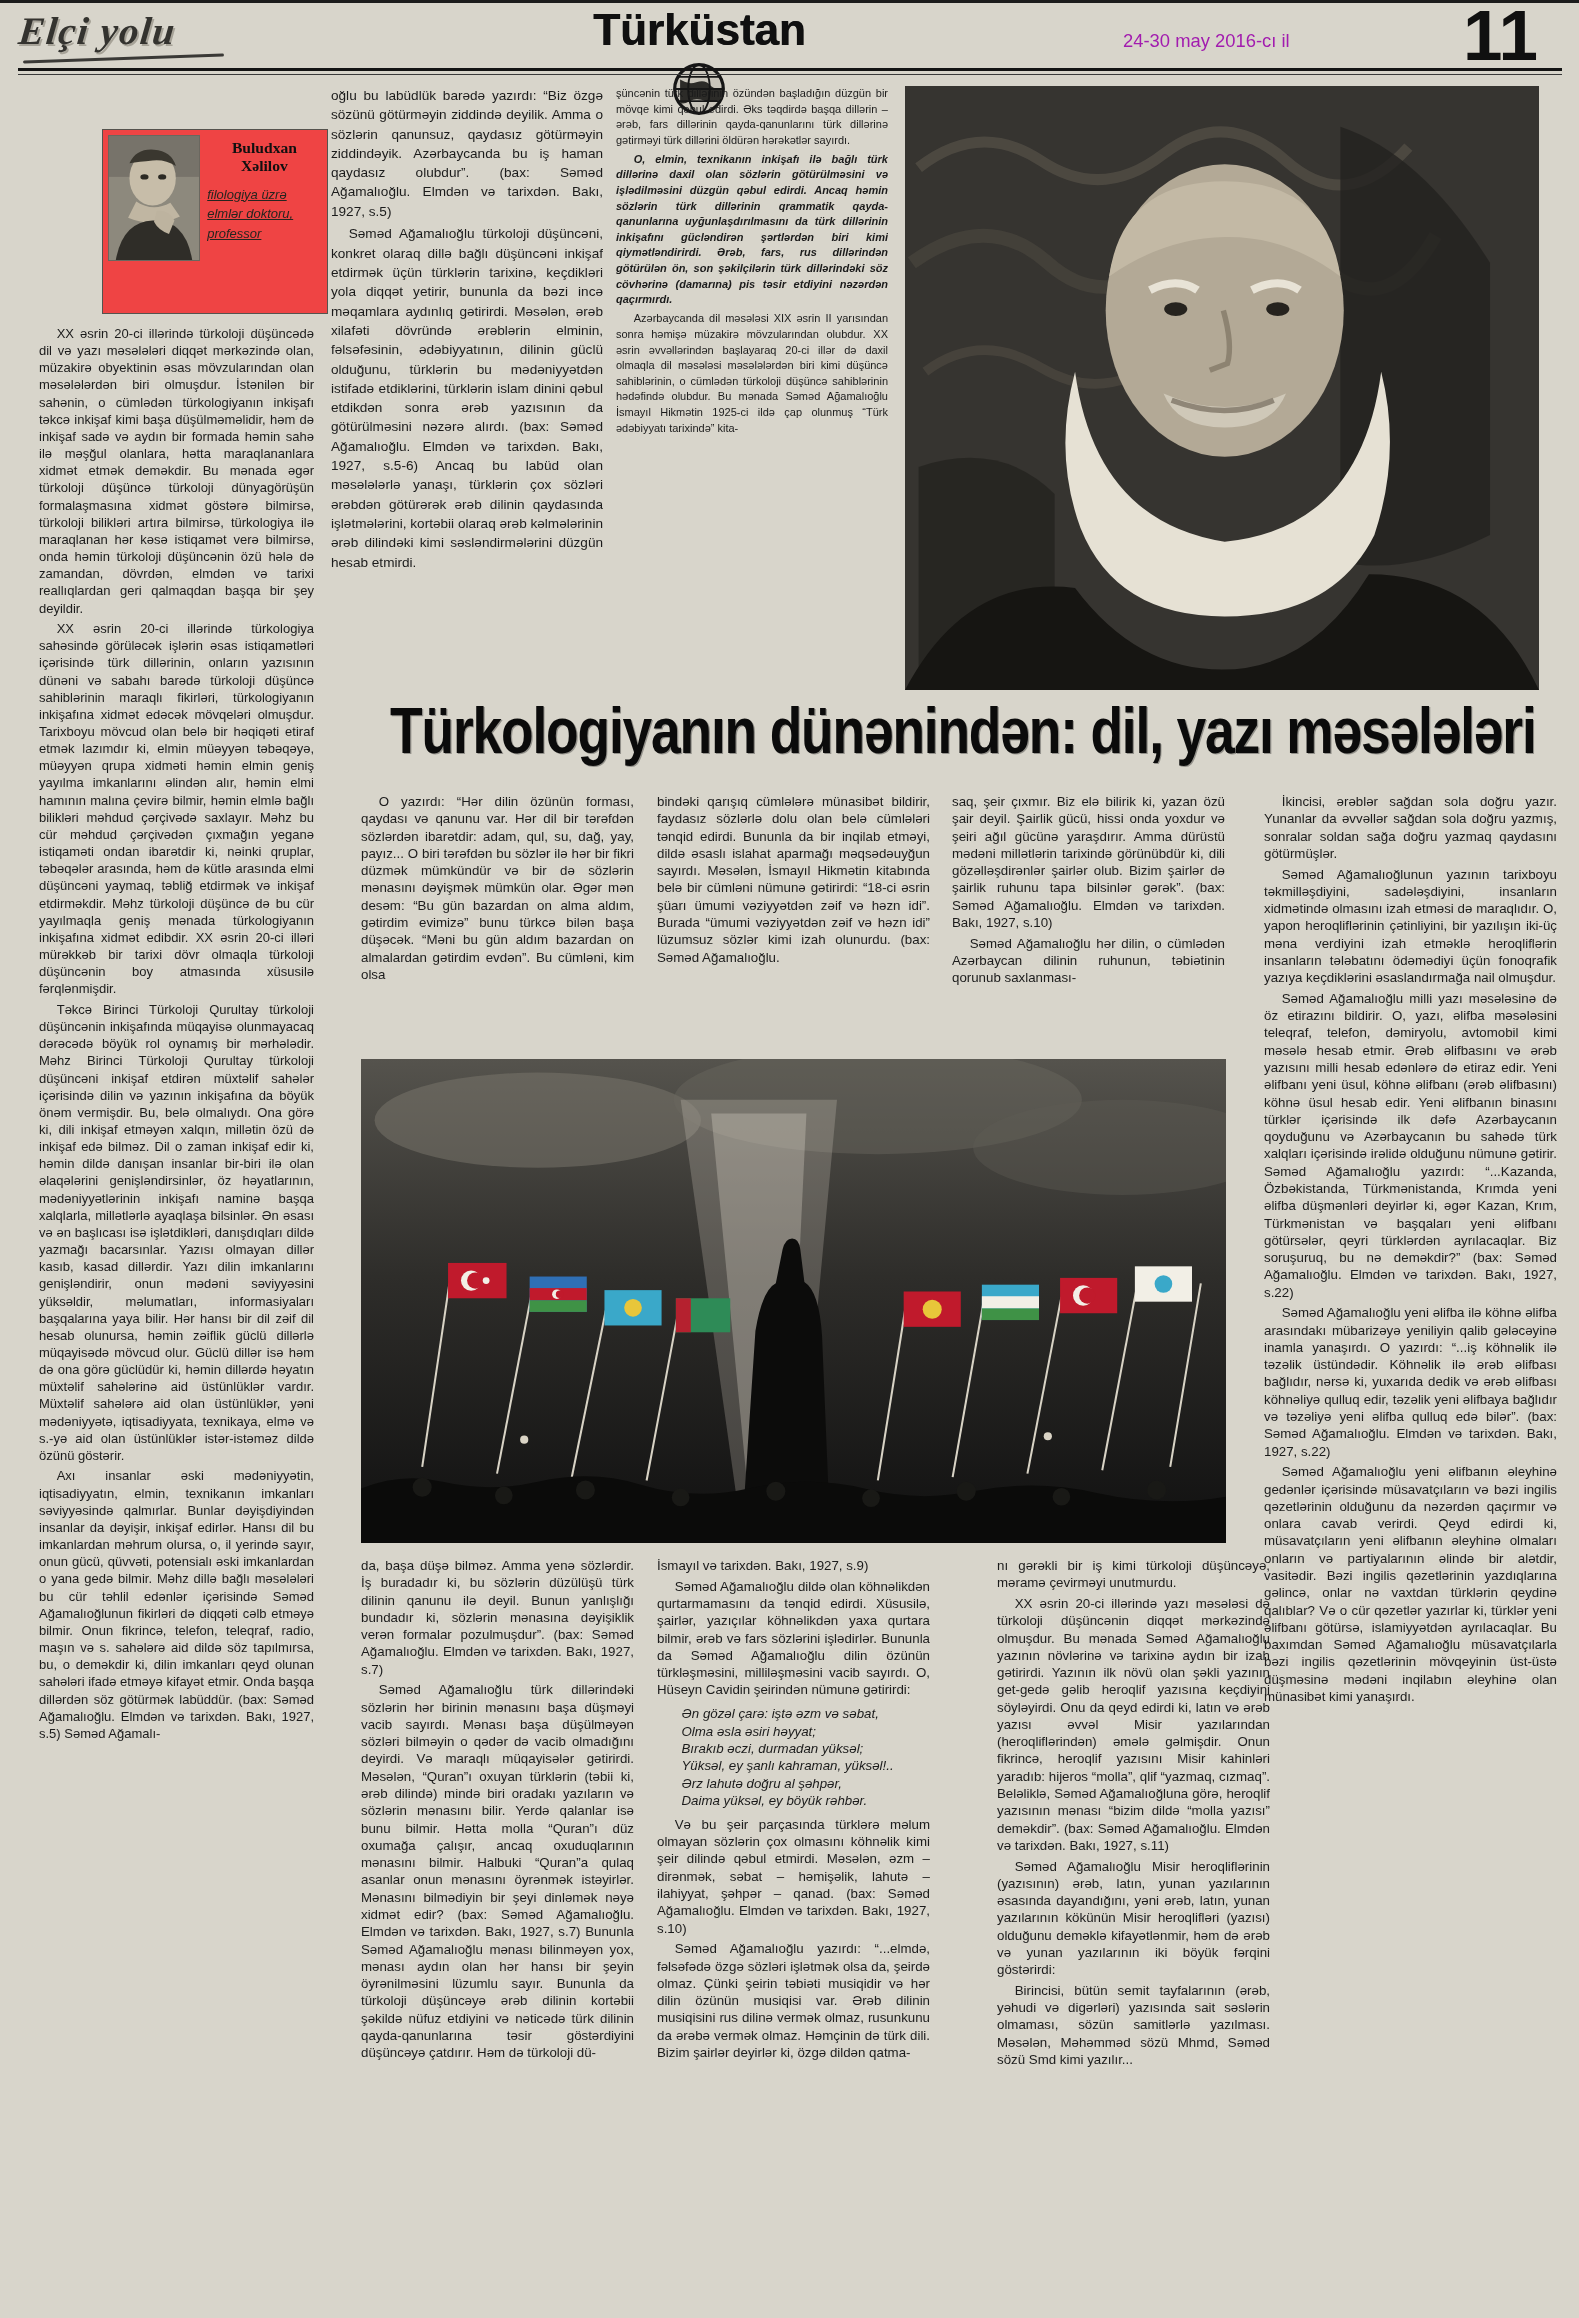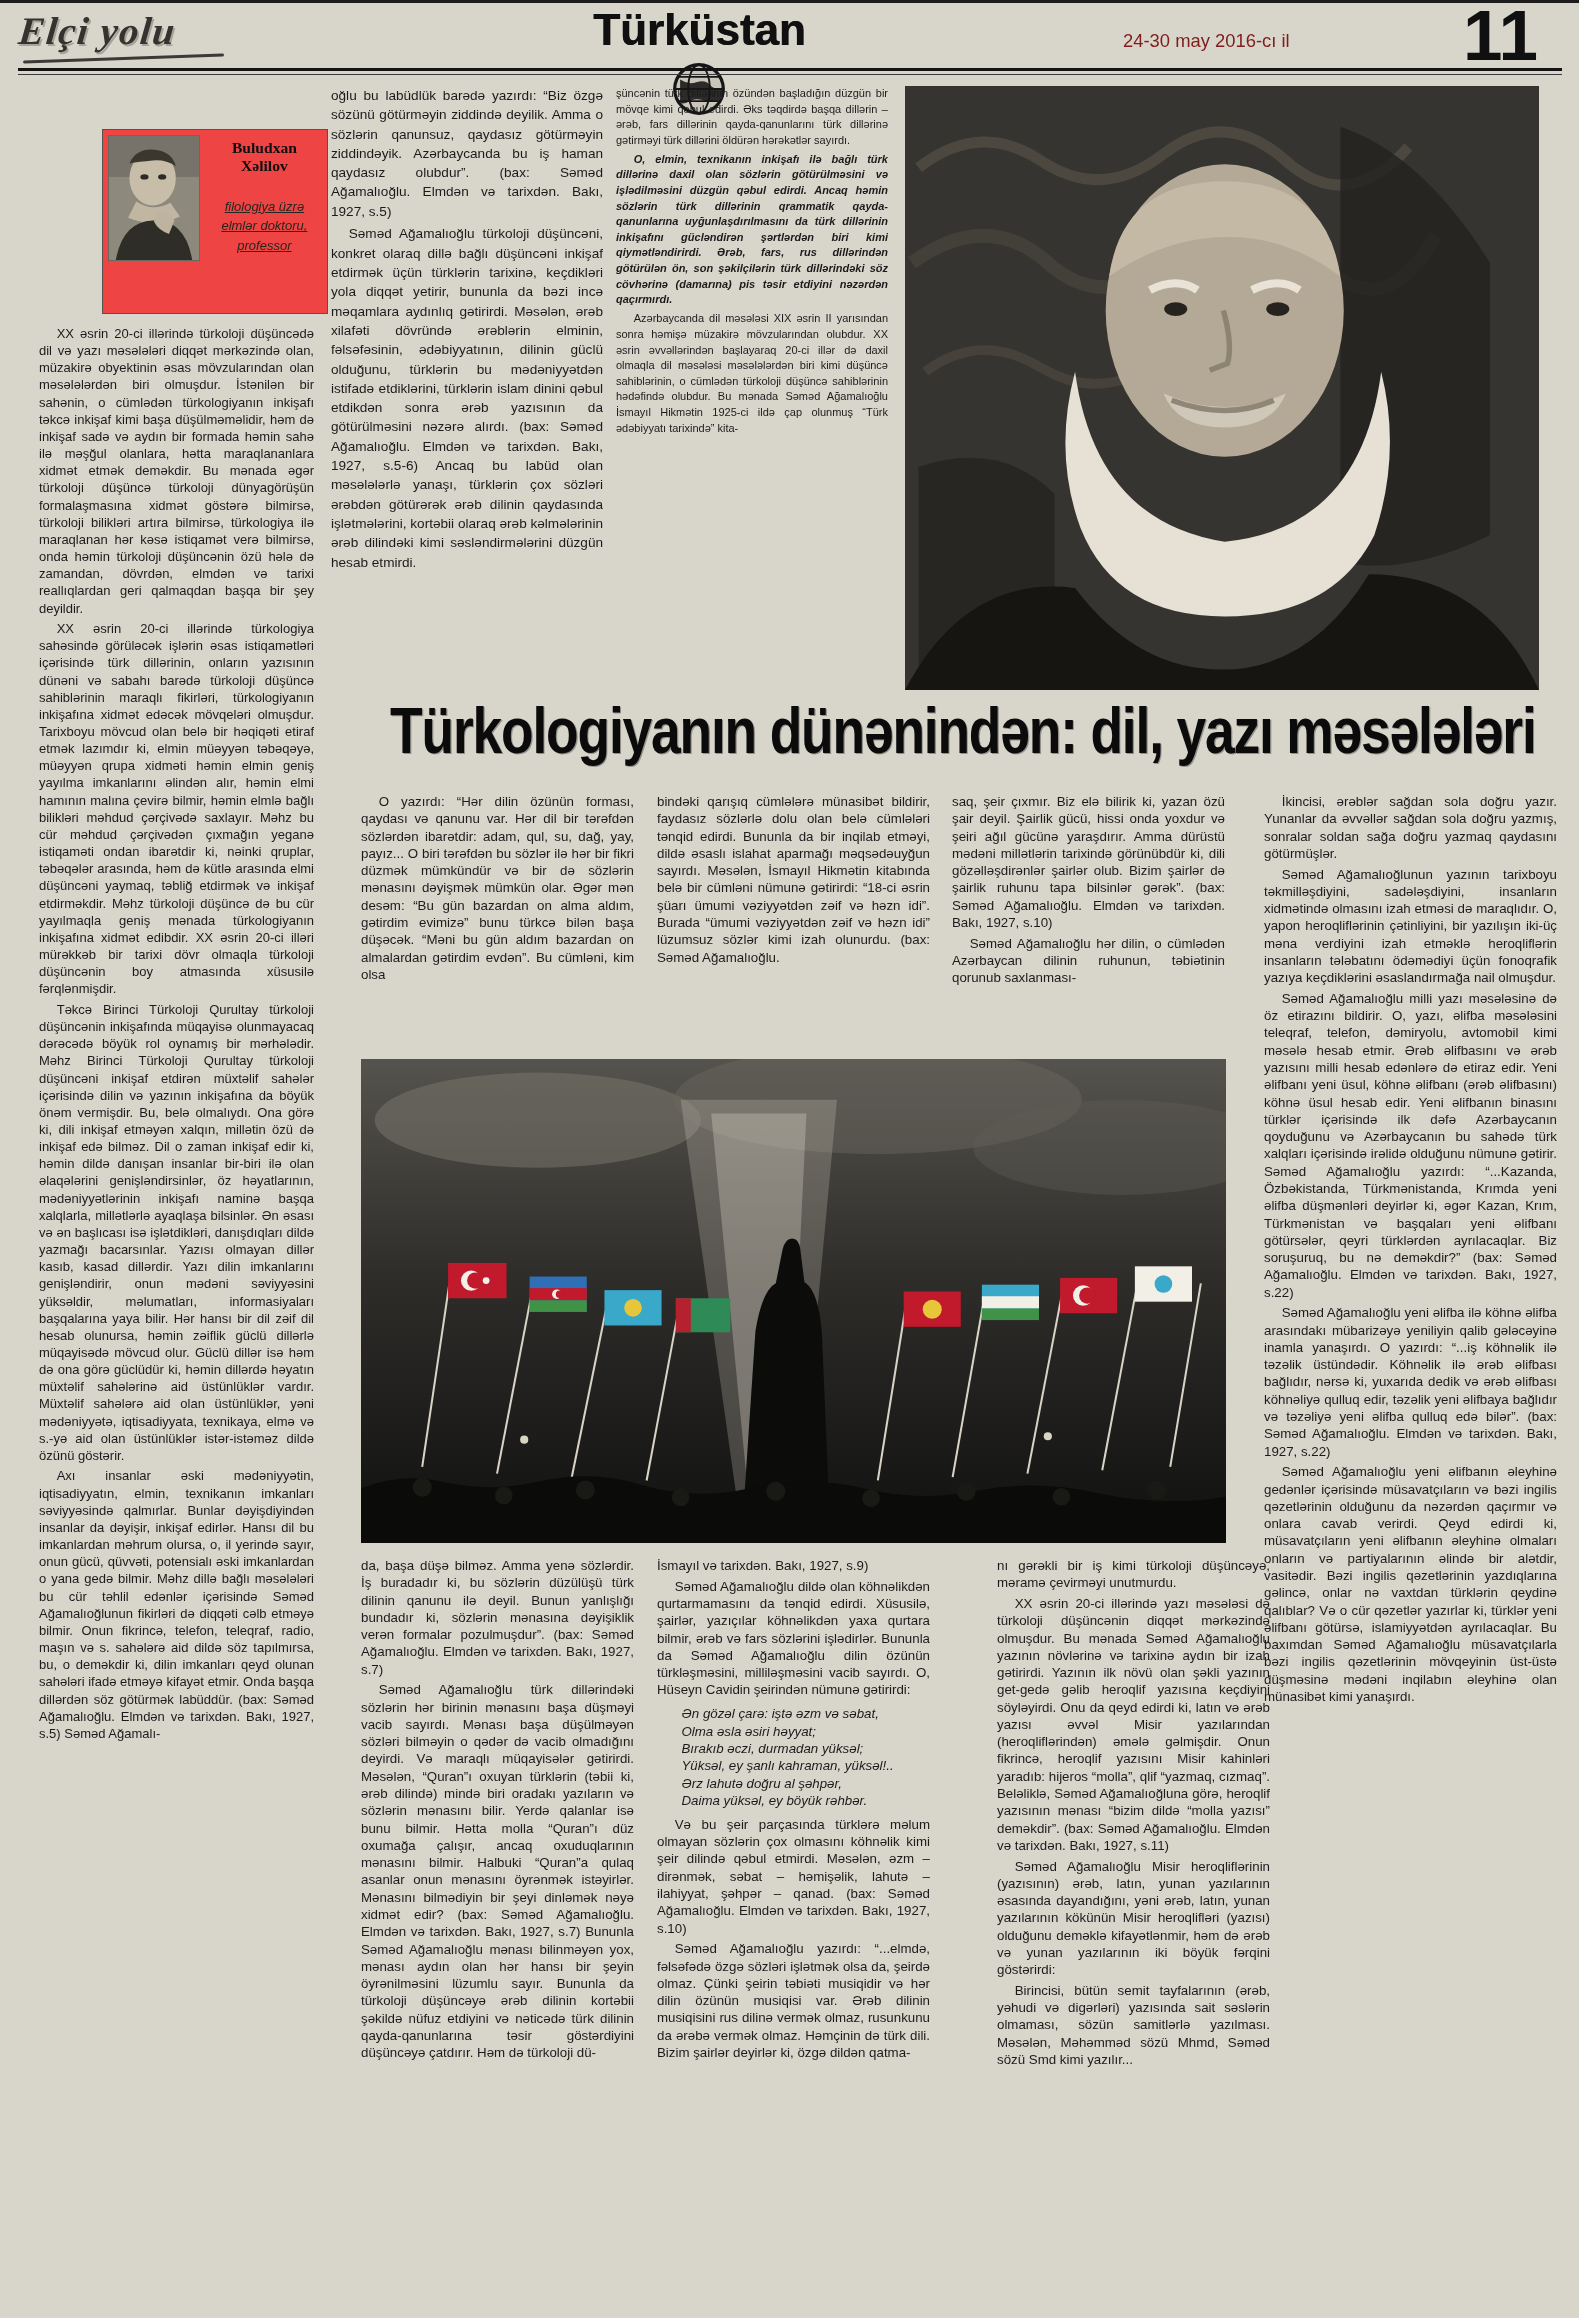--- a/index.html
+++ b/index.html
@@ -10,34 +10,34 @@
   
   .elci{position:absolute;left:19px;top:8.2px;font-family:"Liberation Serif",serif;
         font-style:italic;font-weight:bold;font-size:39px;color:#34332f;
         text-shadow:2px 2px 0 #a7a398;letter-spacing:1.4px;transform:skewX(-6deg);}
   .elci-underline{position:absolute;left:23px;top:57px;width:201px;height:3.4px;background:#3a3936;
         transform:rotate(-2deg);border-radius:2px;}
   .masthead-center{position:absolute;left:593px;top:5.4px;display:flex;align-items:center;gap:6.8px;flex-direction:column;}
   .masthead-title{font-size:44px;font-weight:bold;color:#101010;letter-spacing:0;
         text-shadow:0.7px 0 0 #101010;}
   .globe{width:54px;height:54px;}
-  .issue-date{position:absolute;left:1123px;top:30px;font-size:18.4px;color:#7f1d1d;}
+  .issue-date{position:absolute;left:1123px;top:30px;font-size:18.4px;color:#a21caf;}
   .page-number{position:absolute;left:1463px;top:-5.4px;font-size:71px;font-weight:bold;color:#101010;}
   .header-rule{position:absolute;left:17.7px;top:68px;width:1544px;height:2.7px;background:#141414;}
   .header-rule-thin{position:absolute;left:17.7px;top:74px;width:1544px;height:0.7px;background:#3a3a3a;}
 
   
   .author-box{position:absolute;left:102px;top:129px;width:226px;height:185px;
         border:1.4px solid #55534e;padding:5.4px;display:flex;gap:6.8px;background:#ef4444;box-sizing:border-box;}
   .author-photo{width:90px;height:124px;flex:0 0 auto;border:0.7px solid #6a675f;}
   .author-meta{flex:1;display:flex;flex-direction:column;align-items:center;}
   .author-name{font-family:"Liberation Serif",serif;font-weight:bold;font-size:15.6px;
         color:#101010;margin-top:4.1px;text-align:center;line-height:1.1;}
   .author-creds{font-style:italic;font-size:13px;text-decoration:underline;color:#26251f;
-        text-align:center;margin-top:23px;line-height:1.5;}
+        text-align:left;margin-top:11px;line-height:1.5;}
 
   
   .headline{position:absolute;left:354px;top:693px;width:1485px;transform:scaleX(0.82);
         transform-origin:left top;font-size:65px;font-weight:bold;color:#0b0b0b;
         text-align:center;white-space:nowrap;letter-spacing:-1.4px;
         text-shadow:1.4px 1.4px 0 rgba(20,20,20,0.35);}
 
   
   .col{position:absolute;text-align:justify;overflow:hidden;font-size:13.3px;line-height:1.3;}
   .col-a{left:39px;top:325px;width:275px;height:1984px;font-size:13px;line-height:1.32;}

